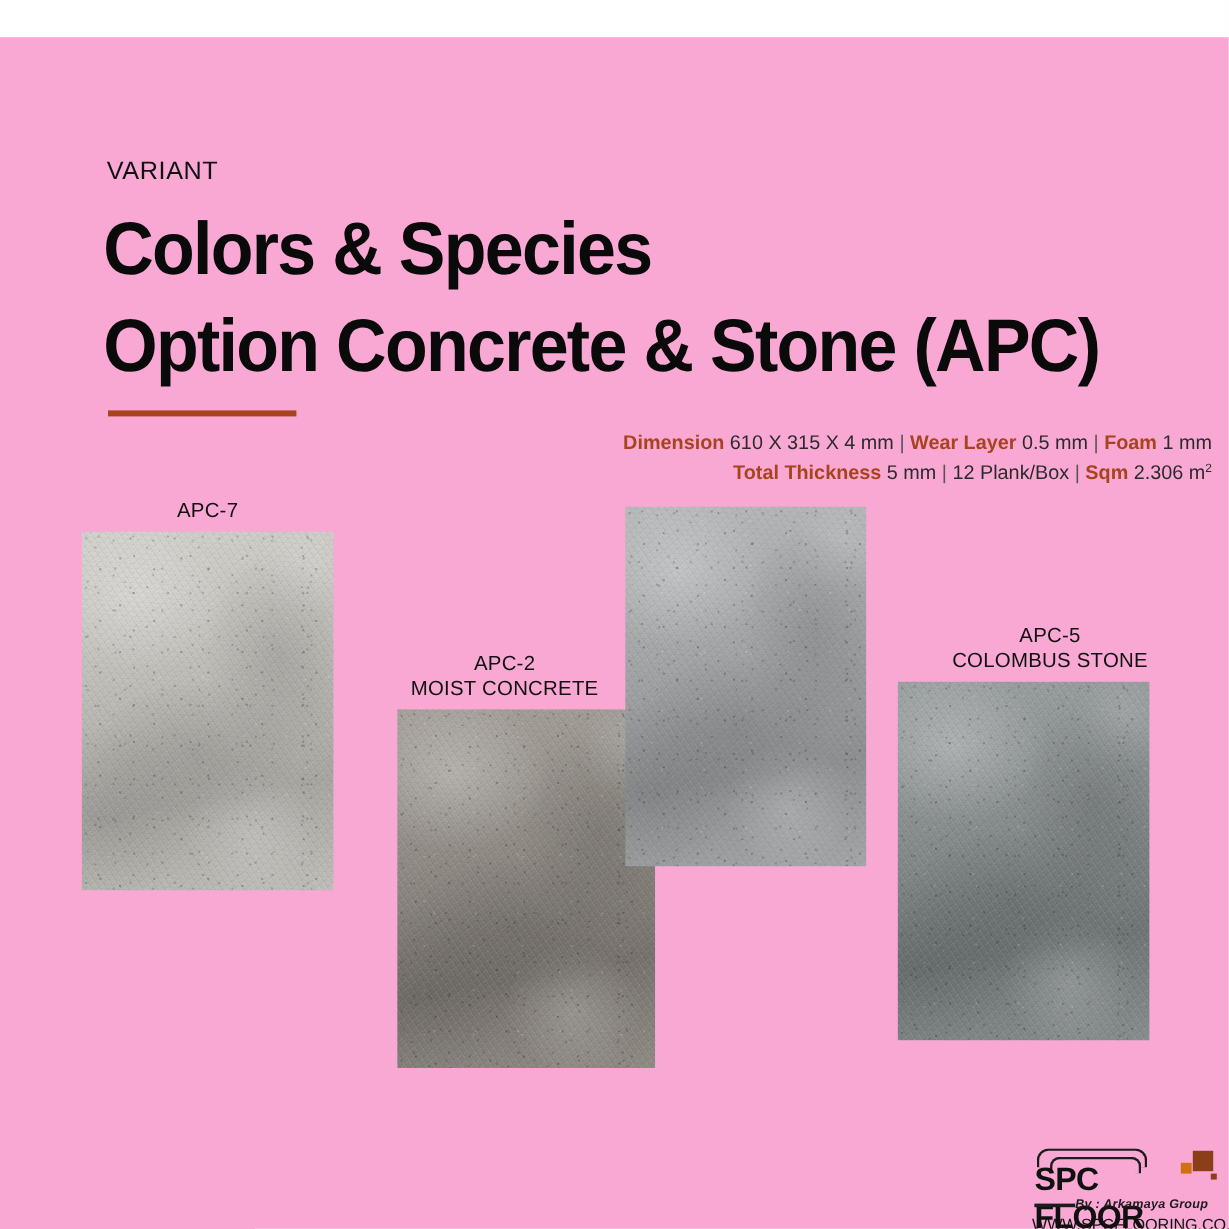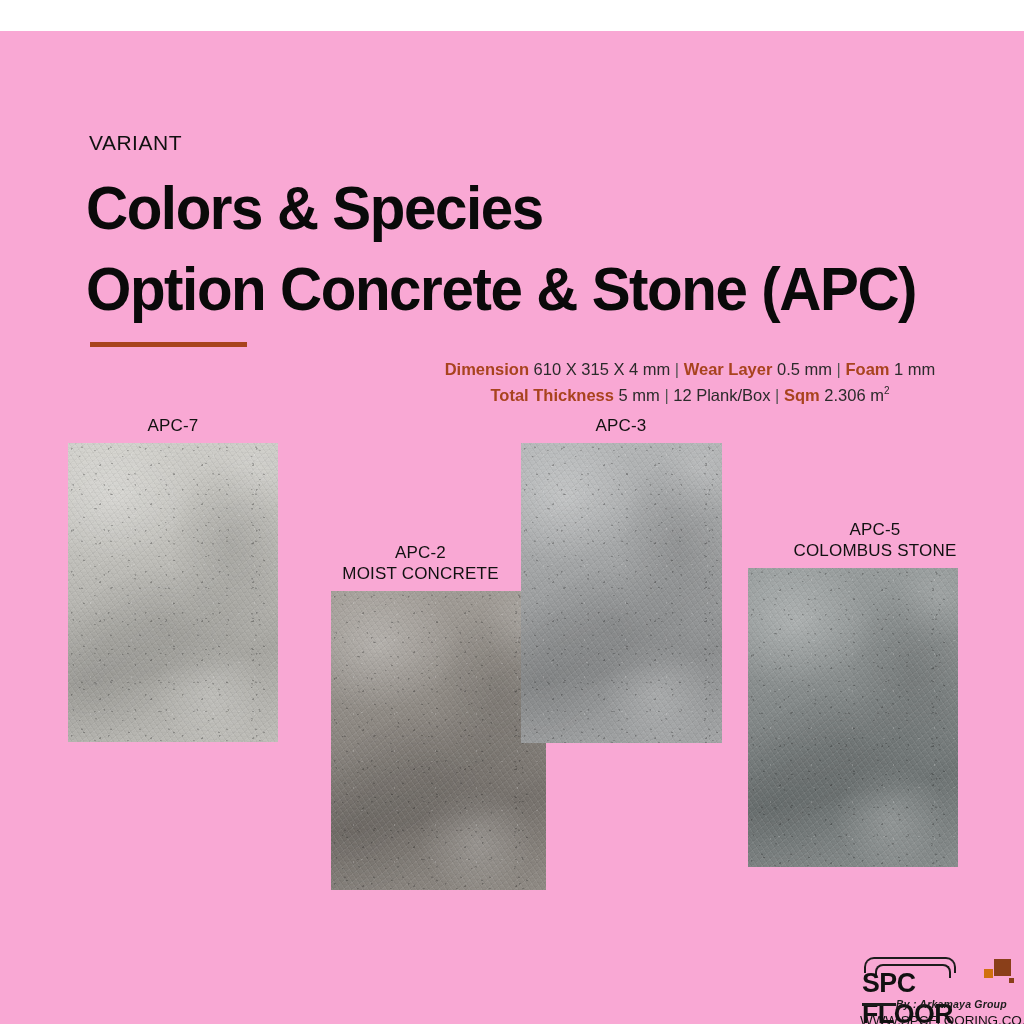--- a/index.html
+++ b/index.html
@@ -56,21 +56,21 @@
     height: 5px;
     background: #a8431e;
   }
 
   
   .specs {
     position: absolute;
     right: 14px;
     top: 327px;
     width: 640px;
-    text-align: center;
+    text-align: right;
     font-size: 16.5px;
     line-height: 22px;
     color: #2b2b2b;
   }
   .specs .k {
     color: #a8431e;
     font-weight: bold;
   }
   .specs .sep { color: #555; }
   .specs sup { font-size: 10px; vertical-align: super; }
@@ -291,21 +291,20 @@
     <div class="swatch-tile" style="width:215px; height:299px;">
       <div class="tex" style="background: linear-gradient(170deg, rgb(165, 160, 154) 0%, rgb(144, 139, 133) 38%, rgb(119, 114, 109) 72%, rgb(144, 139, 133) 100%);"></div>
       <div class="tex-mottle"></div>
       <div class="tex-grain"></div>
       <div class="tex-speck"></div>
     </div>
   </div>
 
   <div class="swatch-group" id="sw2" style="left:516px; top:384px; width:210px;">
     <div class="swatch-caption">
-      <span class="code">APC-3</span>
     </div>
     <div class="swatch-tile" style="width:201px; height:300px; margin-left:5px;">
       <div class="tex" style="background: linear-gradient(170deg, rgb(183, 185, 186) 0%, rgb(164, 166, 167) 38%, rgb(141, 143, 144) 72%, rgb(164, 166, 167) 100%);"></div>
       <div class="tex-mottle"></div>
       <div class="tex-grain"></div>
       <div class="tex-speck"></div>
     </div>
   </div>
 
   <div class="swatch-group" id="sw3" style="left:748px; top:488px; width:254px;">

